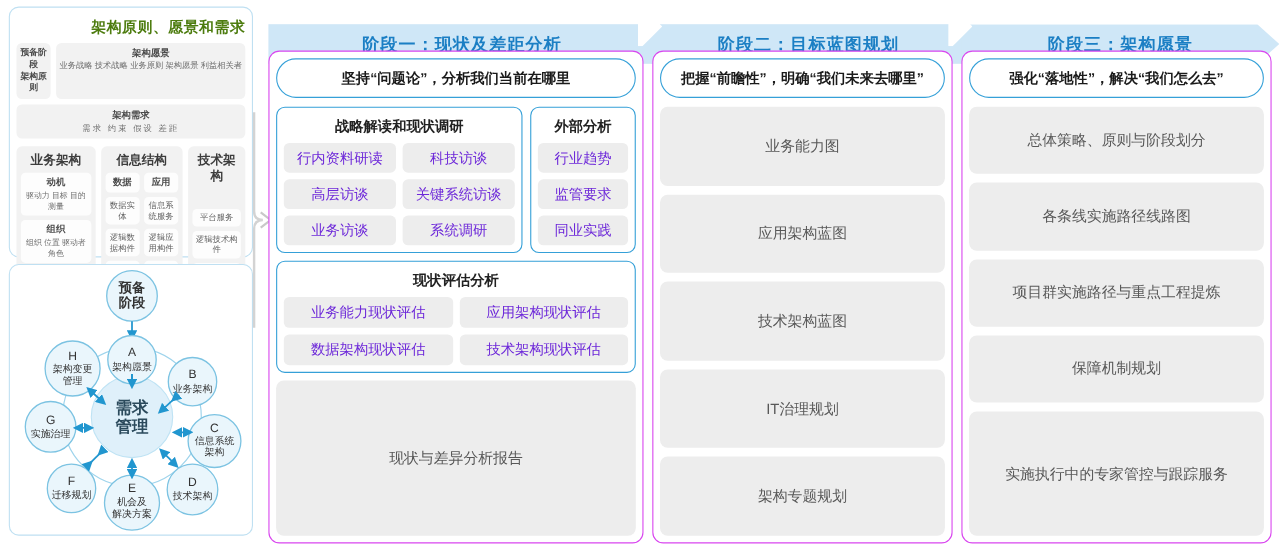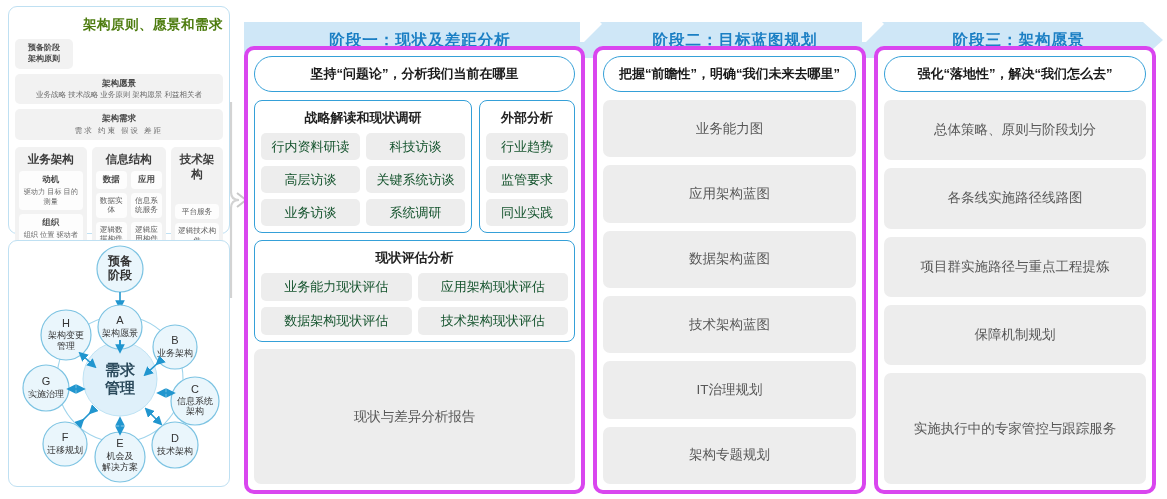--- a/index.html
+++ b/index.html
@@ -25,21 +25,21 @@
 
   .lp-title {
     text-align: right; font-weight: bold; color: #4d7c0f;
     font-size: 13.5px; letter-spacing: .5px; padding: 3px 0 5px;
   }
   .gbox {
     background: #f2f2f2; border-radius: 5px;
     color: #5a5a5a; text-align: center;
   }
   .row { display: flex; gap: 5px; }
-  .lp-r1 { margin-bottom: 5px; flex-direction: column; }
+  .lp-r1 { margin-bottom: 5px; }
   .lp-prep { width: 58px; padding: 4px 2px; }
   .lp-prep .b { font-size: 8px; font-weight: bold; color: #4a4a4a; line-height: 1.35; }
   .lp-vision { flex: 1; padding: 4px 3px; }
   .lp-vision .h { font-size: 8.5px; font-weight: bold; color: #4a4a4a; line-height: 1.3; }
   .lp-vision .s { font-size: 7.5px; color: #6d6d6d; margin-top: 1px; white-space: nowrap; }
   .lp-req { padding: 4px 3px; margin-bottom: 7px; }
   .lp-req .h { font-size: 8.5px; font-weight: bold; color: #4a4a4a; }
   .lp-req .s { font-size: 7.5px; color: #6d6d6d; margin-top: 1px; letter-spacing: 2px; }
 
   .lp-mid { display: flex; gap: 5px; margin-bottom: 6px; }
@@ -94,42 +94,42 @@
     position: absolute; top: 0; width: 22px; height: 36px; z-index: 3;
   }
 
   .cols { position: absolute; top: 40px; left: 0; right: 0; bottom: 0; display: flex; gap: 8px; }
   .col { position: relative; }
   .col-1 { width: 341px; }
   .col-2 { width: 273px; }
   .col-3 { width: 282px; }
 
   .col-inner {
-    border: 4px solid #d946ef; border-radius: 10px;
+    border: 1px solid #d946ef; border-radius: 10px;
     background: #fff; height: 100%;
     display: flex; flex-direction: column; padding: 6px;
   }
   .subtitle {
     border: 1.6px solid #35a0d8; border-radius: 20px;
     background: #fff; color: #1a1a1a; font-weight: bold;
     font-size: 13px; text-align: center;
     padding: 8px 4px; margin-bottom: 8px; white-space: nowrap;
   }
   .body { flex: 1; display: flex; flex-direction: column; gap: 7px; min-height: 0; }
 
   .bbox {
     border: 1.5px solid #35a0d8; border-radius: 8px;
     background: #fff; padding: 6px;
   }
   .bbox-title {
     font-size: 13px; font-weight: bold; color: #222;
     text-align: center; padding: 2px 0 6px;
   }
   .chip {
-    background: #ededed; border-radius: 5px; color: #14532d;
+    background: #ededed; border-radius: 5px; color: #6d28d9;
     font-size: 13px; text-align: center;
     display: flex; align-items: center; justify-content: center;
   }
   .grid2 { display: flex; gap: 6px; }
   .grid2 > .chip { flex: 1; }
   .stack { display: flex; flex-direction: column; gap: 6px; }
 
   .p1-top { display: flex; gap: 7px; }
   .p1-left { flex: 1; }
   .p1-right { width: 96px; }
@@ -412,21 +412,20 @@
         </div>
       </div>
 
       <div class="col col-2">
         <div class="col-inner">
           <div class="subtitle">把握“前瞻性”，明确“我们未来去哪里”</div>
           <div class="body">
             <div class="plist">
               <div class="pchip">业务能力图</div>
               <div class="pchip">应用架构蓝图</div>
-              <div class="pchip">数据架构蓝图</div>
               <div class="pchip">技术架构蓝图</div>
               <div class="pchip">IT治理规划</div>
               <div class="pchip">架构专题规划</div>
             </div>
           </div>
         </div>
       </div>
 
       <div class="col col-3">
         <div class="col-inner">

